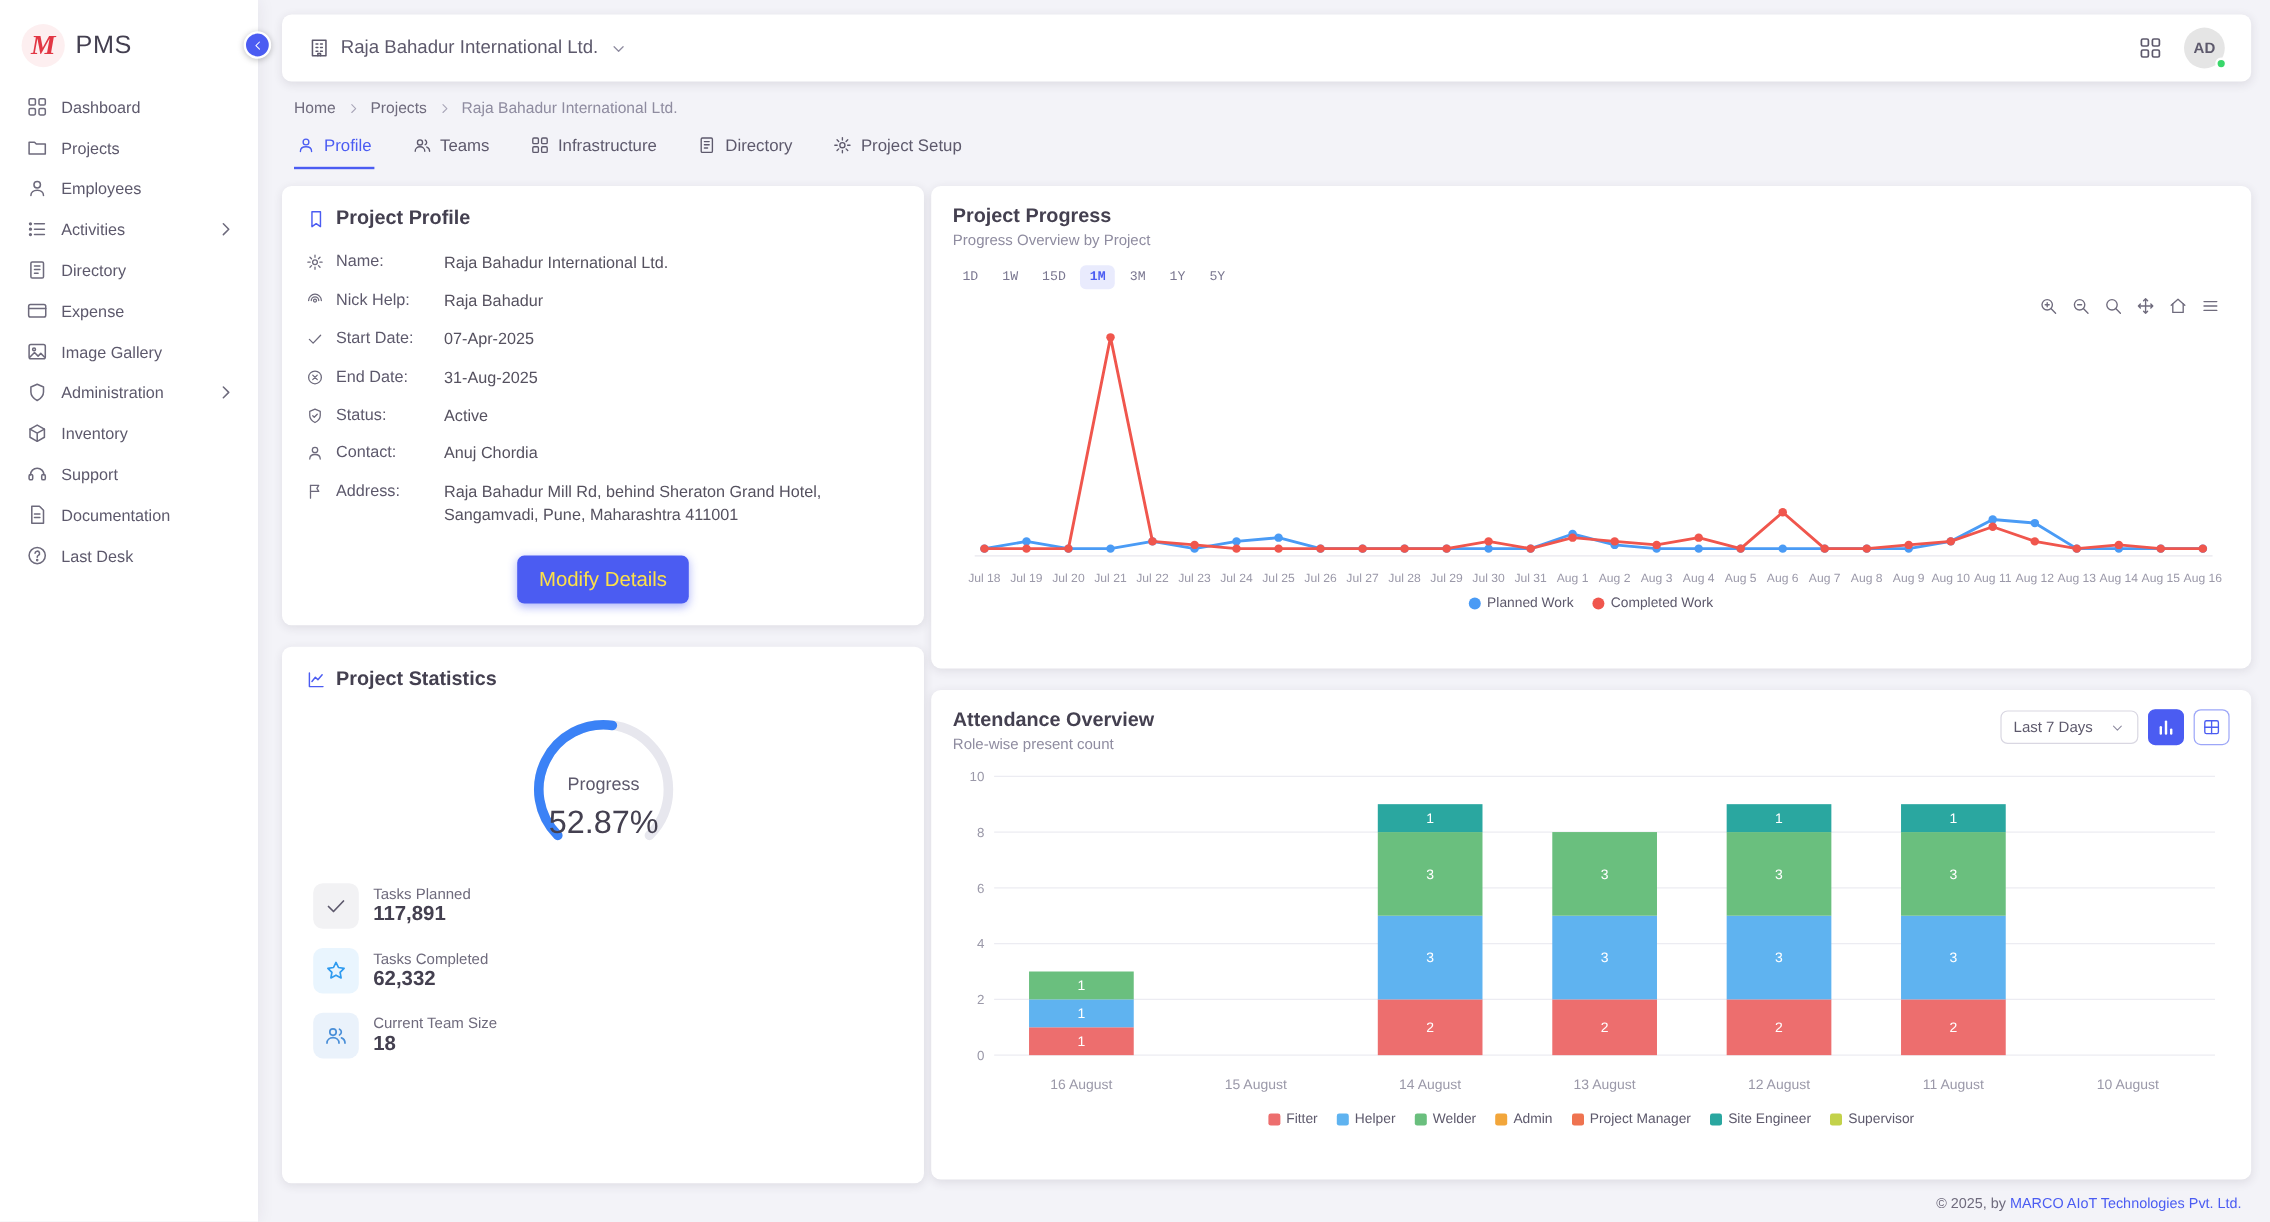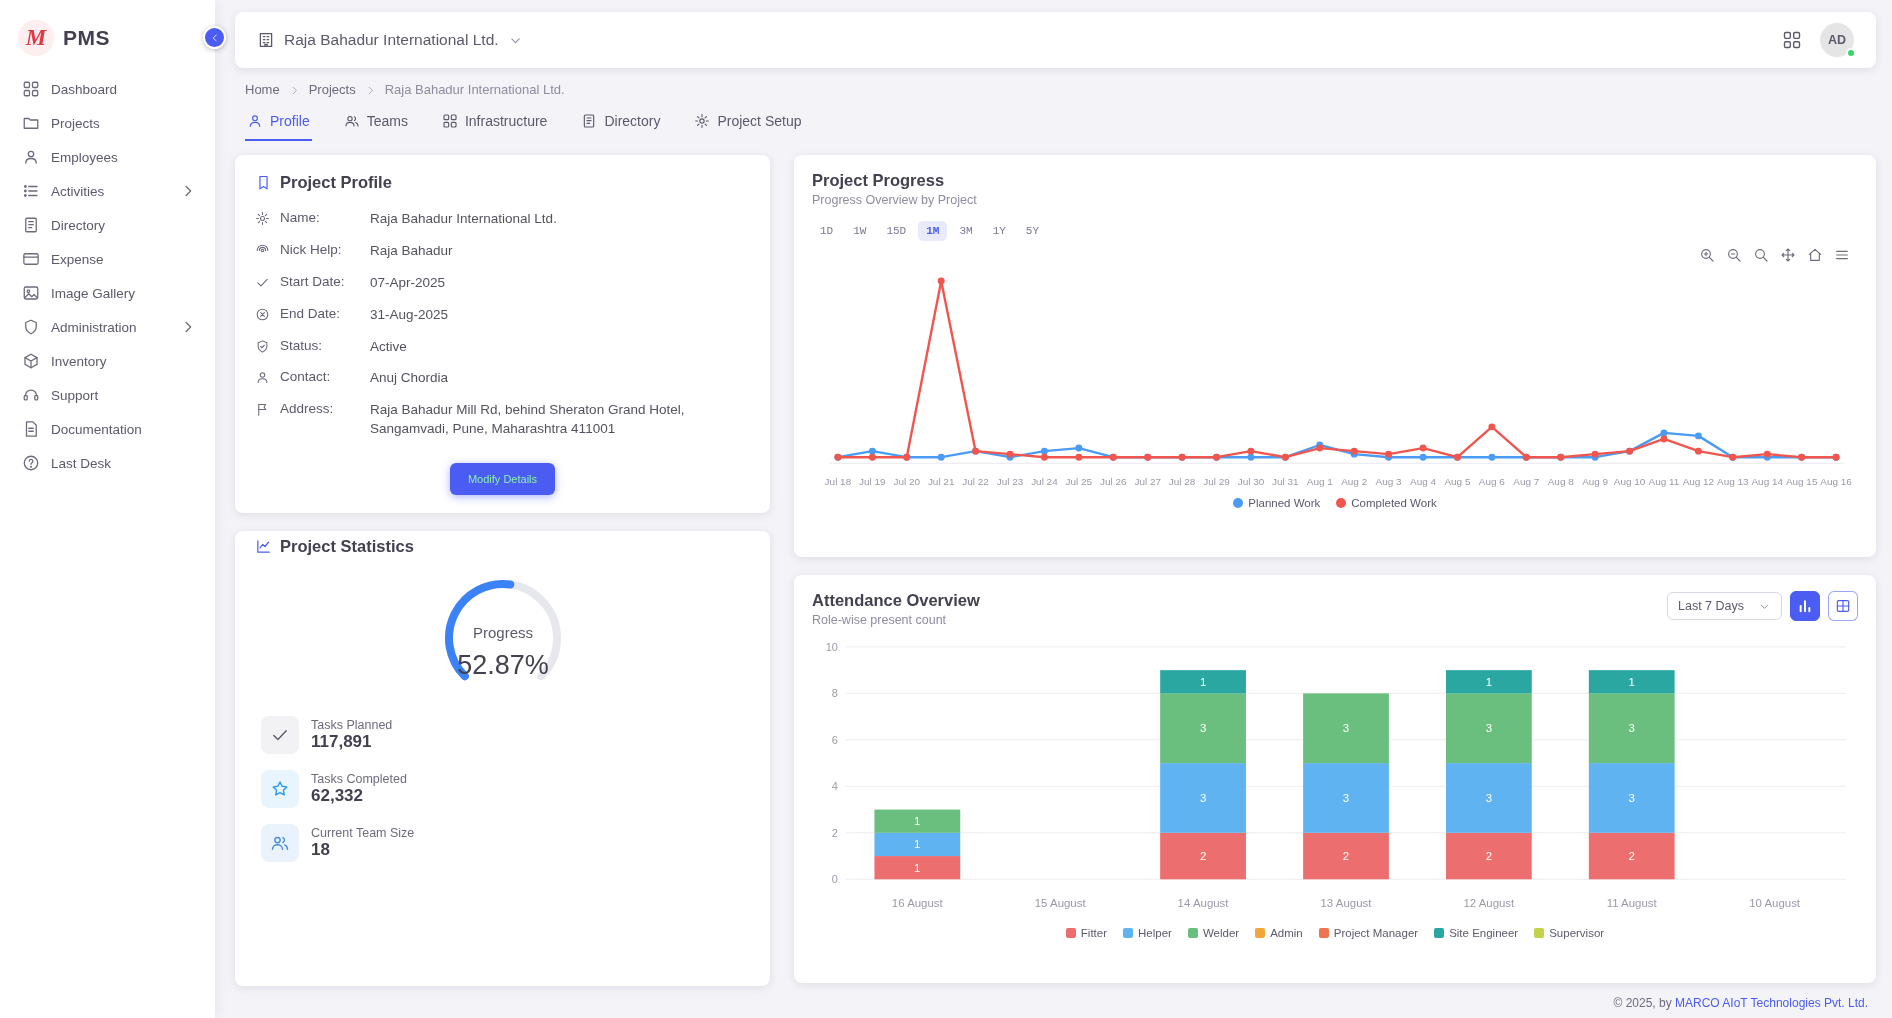--- a/index.html
+++ b/index.html
@@ -5,21 +5,21 @@
   *{margin:0;padding:0;box-sizing:border-box}
   html,body{width:1892px;height:1018px}
   body{font-family:"Liberation Sans",sans-serif;background:#f3f3f8;color:#5d596c;overflow:hidden}
   svg text{font-family:"Liberation Sans",sans-serif}
   .app{display:flex;width:100%;height:100%;position:relative}
 
   
   .sidebar{width:215px;background:#fff;box-shadow:0 0 14px rgba(47,43,61,.08);padding:6px 0 12px;flex-shrink:0;position:relative;z-index:2}
   .logo-row{display:flex;align-items:center;gap:9px;padding:14px 18px 16px;cursor:pointer}
   .logo-badge{width:36px;height:36px;border-radius:50%;display:flex;align-items:center;justify-content:center;font-weight:800;font-size:23px;color:#e23744;background:#fdeff0;font-family:"Liberation Serif",serif;font-style:italic}
-  .logo-text{font-size:21px;font-weight:700;color:#433f50;letter-spacing:.5px}
+  .logo-text{font-size:21px;font-weight:400;color:#433f50;letter-spacing:.5px}
   .sb-item{display:flex;align-items:center;gap:11px;padding:8px 18px 8px 22px;font-size:13.5px;color:#5d596c;cursor:pointer}
   .ic{display:inline-block}
   .sb-item .ic{width:18px;height:18px;flex-shrink:0;color:#6d6a7c}
   .sb-chev{margin-left:auto;width:14px;height:14px;color:#8f8ca0}
   .collapse-btn{position:absolute;left:203px;top:26px;width:23px;height:23px;border-radius:50%;background:#4b5cf2;border:2px solid #fff;color:#fff;display:flex;align-items:center;justify-content:center;cursor:pointer;z-index:10;box-shadow:0 1px 5px rgba(0,0,0,.25);padding:0}
   .collapse-btn .ic{width:12px;height:12px}
 
   
   .main{flex:1;padding:12px 16px 0 20px;min-width:0;display:flex;flex-direction:column}
   .card{background:#fff;border-radius:8px;box-shadow:0 2px 8px rgba(47,43,61,.1)}
@@ -38,39 +38,39 @@
   .bc-item{cursor:pointer}
   .bc-item.last{color:#8f8ca0;cursor:default}
   .bc-sep{width:13px;height:13px;color:#a9a6b8}
 
   .tabs{display:flex;gap:30px;margin:10px 6px 0 10px;font-size:14px;font-weight:500}
   .tab{display:flex;align-items:flex-end;gap:7px;color:#5d596c;padding:6px 2px 10px;cursor:pointer;border-bottom:2px solid transparent}
   .tab .ic{width:16px;height:16px}
   .tab.active{color:#4b5cf2;border-bottom-color:#4b5cf2}
   .tab.active .ic{color:#4b5cf2}
 
-  .content{display:flex;gap:24px;margin-top:14px;flex:1;min-height:0}
+  .content{display:flex;gap:6px;margin-top:14px;flex:1;min-height:0}
   .col-left{width:535px;flex-shrink:0;display:flex;flex-direction:column;gap:18px}
   .col-right{flex:1;display:flex;flex-direction:column;gap:18px;min-width:0}
 
   .card h2{font-size:16.5px;color:#444050;font-weight:600}
   .subtitle{font-size:12.5px;color:#8f8ca0;margin-top:3px}
   .card-title-row{display:flex;align-items:center;gap:8px}
   .card-title-row .ic{width:17px;height:17px;color:#4b5cf2}
 
   .profile-card{padding:18px 20px;min-height:300px}
   .pf-rows{margin-top:18px}
   .pf-row{display:flex;gap:10px;margin-top:13px;font-size:13.5px;align-items:flex-start}
   .pf-row .ic{width:15px;height:15px;color:#6d6a7c;margin-top:1px;flex-shrink:0}
   .pf-label{width:80px;flex-shrink:0;color:#5d596c}
   .pf-value{color:#55515f;flex:1;line-height:1.4}
   .btn-row{text-align:center;margin-top:24px}
-  .primary-btn{background:#4b5cf2;color:#86efac;border:none;border-radius:6px;padding:10px 18px;font-size:11px;font-weight:500;cursor:pointer;box-shadow:0 2px 8px rgba(75,92,242,.45);font-family:inherit}
-
-  .stats-card{padding:6px 20px;min-height:396px;flex:1}
+  .primary-btn{background:#4b5cf2;color:#fde047;border:none;border-radius:6px;padding:10px 18px;font-size:17px;font-weight:500;cursor:pointer;box-shadow:0 2px 8px rgba(75,92,242,.45);font-family:inherit}
+
+  .stats-card{padding:18px 20px;min-height:396px;flex:1}
   .gauge-wrap{display:flex;justify-content:center;margin-top:10px}
   .stat-items{margin-top:10px;padding-left:6px}
   .stat-item{display:flex;gap:12px;align-items:center;margin-top:16px}
   .stat-ic{width:38px;height:38px;border-radius:8px;display:flex;align-items:center;justify-content:center;flex-shrink:0}
   .stat-ic .ic{width:20px;height:20px}
   .stat-item:nth-child(1) .stat-ic{background:#f2f2f4;color:#5d596c}
   .stat-item:nth-child(2) .stat-ic{background:#e9f5fe;color:#2e9bf0}
   .stat-item:nth-child(3) .stat-ic{background:#eaf2fb;color:#4a8fd8}
   .stat-label{font-size:12.5px;color:#6f6b7d;display:block}
   .stat-value{font-size:17px;font-weight:700;color:#444050}

